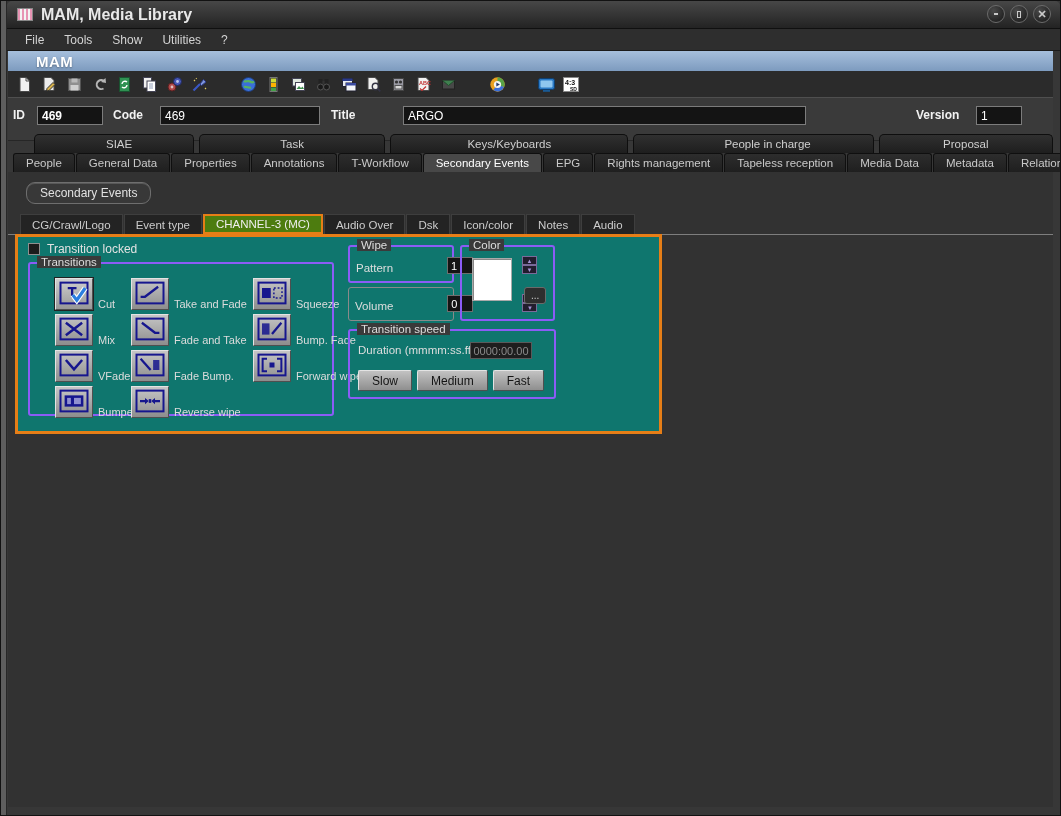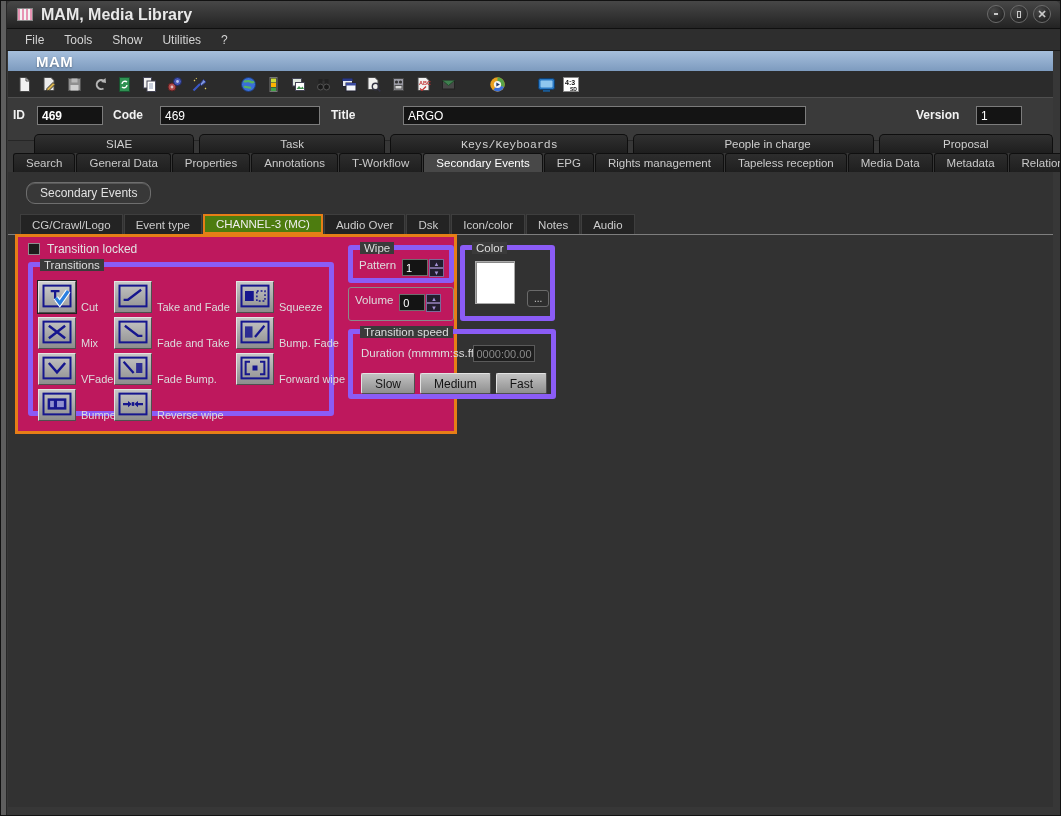--- a/index.html
+++ b/index.html
@@ -82,46 +82,46 @@
       font-family:"Liberation Sans",sans-serif; }
   .subtabs { position:absolute; left:12px; top:42px; display:flex; height:20px; }
   .stab { padding:0 11px; line-height:20px; background:#232323;
       border:1px solid #3e3e3e; border-bottom:none; color:#ccc; font-size:11.5px;
       margin-right:1px; white-space:nowrap; }
   .stab.active { border:2px solid #e67e17; background:#4d7c0f; color:#eee;
       line-height:16px; }
   .hline { position:absolute; left:0; right:0; top:62px; border-top:1px solid #7e7e7e; }
 
   
-  .panel { position:absolute; left:7px; top:62px; width:442px; height:200px;
-      border:3px solid #e67e17; background:#be185d; }
+  .panel { position:absolute; left:7px; top:62px; width:647px; height:200px;
+      border:3px solid #e67e17; background:#0f766e; }
   .chk-row { position:absolute; left:10px; top:5px; display:flex; gap:7px;
       align-items:center; }
   .checkbox { width:12px; height:12px; background:#1c1c1c; border:1px solid #8f8f8f; }
   .chk-label { color:#e2e2e2; font-size:12px; }
 
-  .group { position:absolute; border:5px solid #8b5cf6; border-radius:3px; }
+  .group { position:absolute; border:2px solid #8b5cf6; border-radius:3px;padding-left:20px; }
   .group-label { position:absolute; top:-8px; left:7px; background:#3a3a3a;
       padding:0 4px; color:#dedede; font-size:11.5px; white-space:nowrap; }
 
   #transitions-group { left:10px; top:25px; width:306px; height:154px; }
   .trans-grid { display:grid; grid-template-columns:76px 122px 106px;
       grid-auto-rows:36px; padding:10px 0 0 5px; }
   .tcell { display:flex; align-items:flex-end; gap:5px; }
   .tbtn { width:38px; height:32px; flex:0 0 38px;
       background:linear-gradient(#c6c6c6,#8d8d8d);
       border:1px solid; border-color:#e3e3e3 #4f4f4f #4f4f4f #e3e3e3;
       display:flex; align-items:center; justify-content:center; padding:0; }
   .tbtn.selected { box-shadow:0 0 0 1px #222; background:linear-gradient(#cfcfcf,#979797); }
   .tlabel { color:#dcdcdc; font-size:11px; white-space:nowrap; }
 
   #wipe-group { left:330px; top:8px; width:106px; height:38px; }
   #volume-box { position:absolute; left:330px; top:50px; width:106px; height:34px;
       border:1px solid #8a8a8a; border-radius:3px; }
-  .spin-row { position:absolute; display:flex; align-items:flex-start; }
+  .spin-row { position:absolute; display:flex; align-items:flex-end;gap:48px; }
   .inline-label { color:#dedede; font-size:11.5px; margin-right:6px; }
   .spin-val { width:26px; height:17px; background:#141414; border:1px solid #6e6e6e;
       color:#fff; font-size:11px; padding-left:3px; display:flex; align-items:center; }
   .spin-btns { display:flex; flex-direction:column; margin-left:1px; }
   .spin-b { width:15px; height:9px; background:#221d2d; border:1px solid #7a6a9a;
       color:#a492d4; font-size:6px; line-height:6px; display:flex; align-items:center;
       justify-content:center; padding:0; }
 
   #color-group { left:442px; top:8px; width:95px; height:76px; }
   .swatch { position:absolute; left:10px; top:11px; width:40px; height:43px;
@@ -370,26 +370,26 @@
     <input class="f-input" id="code-input" value="469" style="">
     <span class="f-label" id="title-label">Title</span>
     <input class="f-input" id="title-input" value="ARGO" style="">
     <span class="f-label" id="version-label">Version</span>
     <input class="f-input" id="version-input" value="1" style="">
   </div>
 
   <div class="tabsrow1" id="tabsrow1">
       <span class="gtab" style="width: 165px; padding-left: 10px;">SIAE</span>
       <span class="gtab" style="width: 192px;">Task</span>
-      <span class="gtab" style="width: 246px; font-family: Liberation Mono, monospace;">Keys/Keyboards</span>
+      <span class="gtab" style="width: 246px;">Keys/Keyboards</span>
       <span class="gtab" style="width: 247px; padding-left: 28px;">People in charge</span>
       <span class="gtab" style="width: 180px;">Proposal</span>
     </div>
   <div class="tabsrow2" id="tabsrow2">
-      <span class="mtab">Search</span>
+      <span class="mtab">People</span>
       <span class="mtab">General Data</span>
       <span class="mtab">Properties</span>
       <span class="mtab">Annotations</span>
       <span class="mtab">T-Workflow</span>
       <span class="mtab active">Secondary Events</span>
       <span class="mtab">EPG</span>
       <span class="mtab">Rights management</span>
       <span class="mtab">Tapeless reception</span>
       <span class="mtab">Media Data</span>
       <span class="mtab">Metadata</span>

